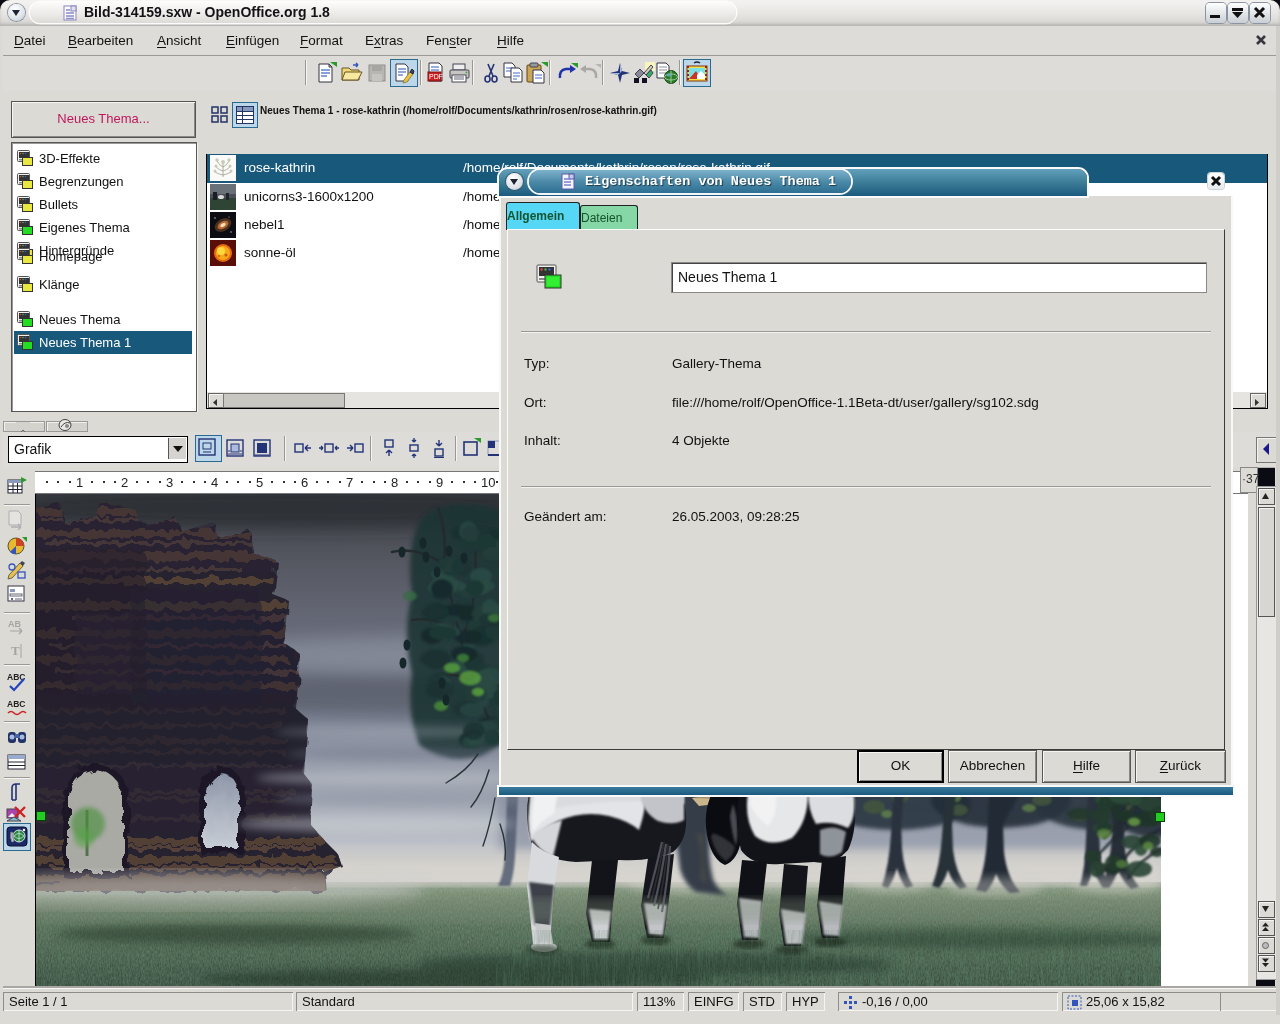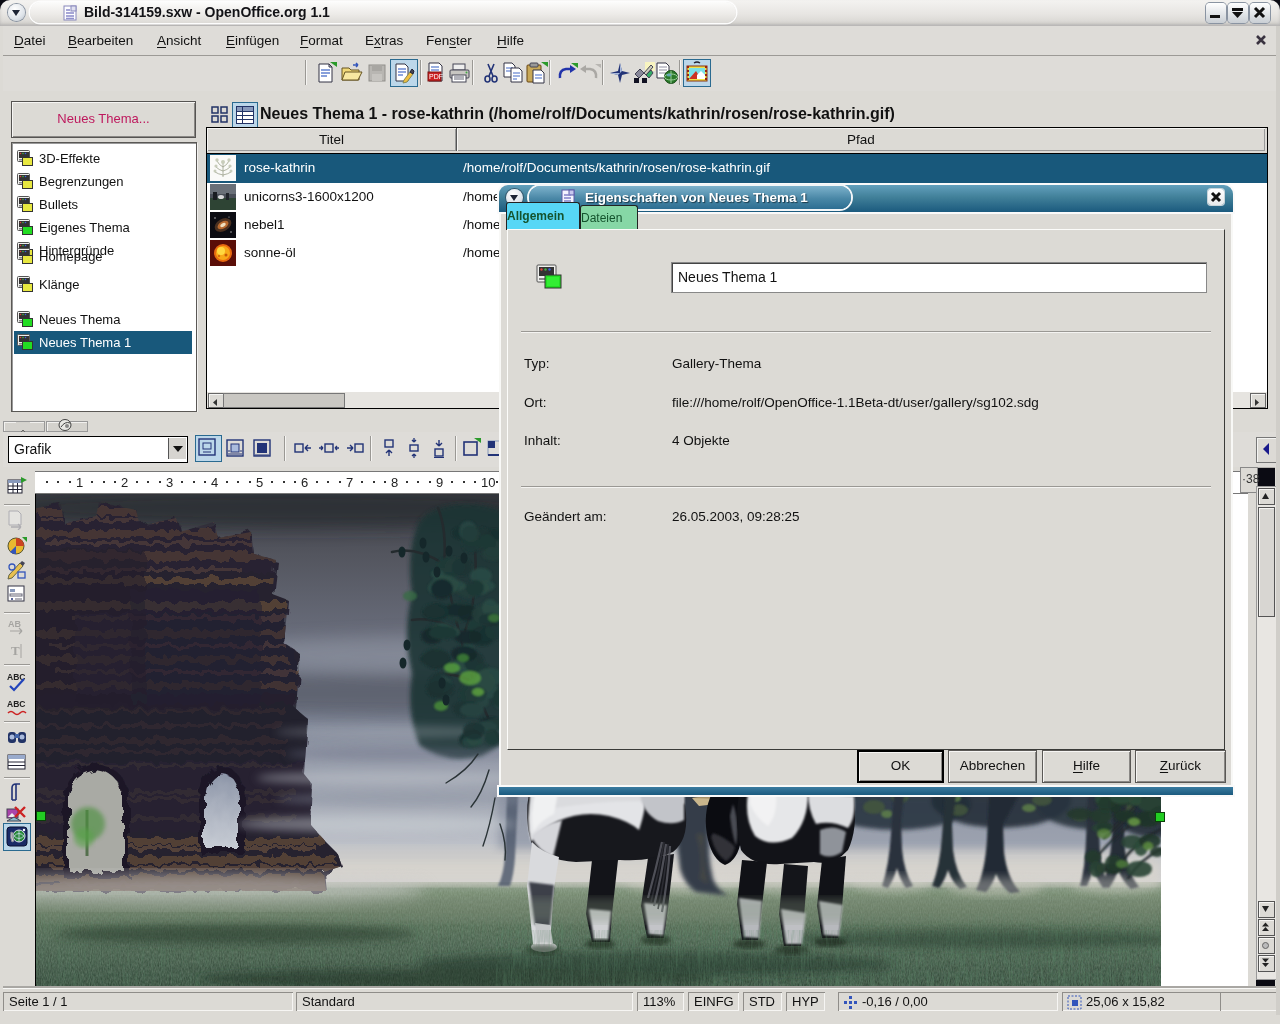--- a/index.html
+++ b/index.html
@@ -29,21 +29,21 @@
 
 #gallery{left:0;top:91px;width:1280px;height:321px;background:#dcdad5;}
 #nthema{left:11px;top:10px;width:183px;height:35px;background:#dcdad5;border:1px solid #565452;box-shadow:inset 1px 1px 0 #f6f5f3,inset -1px -1px 0 #8a8885;font-size:13px;text-align:center;line-height:33px;color:#be185d;}
 #glist{left:11px;top:51px;width:184px;height:268px;background:#fff;border:1px solid #5a5855;box-shadow:inset 1px 1px 0 #999,1px 1px 0 #f2f1ef;}
 .glitem{position:absolute;left:2px;height:23px;width:178px;font-size:13px;color:#111;line-height:23px;}
 .glitem .ic{position:absolute;left:3px;top:3px;}
 .glitem .tx{position:absolute;left:25px;top:0;}
 .glsel{background:#18587b;color:#fff;}
 
 .viewbtn{top:12px;width:24px;height:24px;}
-#gtitle{left:260px;top:14px;font-size:16px;font-weight:bold;color:#111;}
+#gtitle{left:260px;top:14px;font-size:10px;font-weight:bold;color:#111;}
 #ghead{left:206px;top:36px;width:1060px;height:25px;background:#dcdad5;border:1px solid #000;font-size:13.5px;}
 #grows{left:206px;top:63px;width:1060px;height:238px;background:#fff;border-left:1px solid #000;border-right:1px solid #000;}
 .grow{position:absolute;left:0;width:1060px;height:28px;font-size:13.5px;color:#111;}
 .grow .th{position:absolute;left:3px;top:1px;width:26px;height:26px;}
 .grow .ti{position:absolute;left:37px;top:6px;}
 .grow .pa{position:absolute;left:256px;top:6px;}
 #ghscroll{left:206px;top:301px;width:1060px;height:16px;background:#e6e4e0;border:1px solid #000;border-top:none;}
 
 #splitter{left:0;top:412px;width:1280px;height:20px;background:#dcdad5;}
 
@@ -69,21 +69,21 @@
 
 #statusrow{left:0;top:988px;width:1280px;height:27px;background:#dcdad5;border-top:1px solid #f8f8f6;box-shadow:0 -2px 0 #a9a7a3;}
 .sfield{position:absolute;top:3px;height:19px;background:#dcdad5;box-shadow:inset 1px 1px 0 #8f8d89,inset -1px -1px 0 #f6f5f3;font-size:13px;color:#111;}
 .sfield .t{position:absolute;left:6px;top:2px;white-space:nowrap;}
 #botedge{left:0;top:1015px;width:1280px;height:9px;background:#dcdad5;}
 
 #ledge{left:0;top:26px;width:3px;height:989px;background:#dcdad5;}
 #redge{left:1276px;top:26px;width:4px;height:989px;background:#d0cec9;}
 
 #dialog{left:499px;top:169px;width:734px;height:626px;}
-#dlgtitle{left:0;top:16px;width:734px;height:27px;background:linear-gradient(#62a0bd,#418099 45%,#1b5a7e);border-radius:9px 9px 0 0;box-shadow:0 0 0 2px #fafafa;}
+#dlgtitle{left:0;top:0;width:588px;height:27px;background:linear-gradient(#62a0bd,#418099 45%,#1b5a7e);border-radius:9px 9px 0 0;box-shadow:0 0 0 2px #fafafa;font-family:Liberation Mono, monospace;}
 #dlgpill{left:30px;top:1px;width:322px;height:23px;border-radius:12px;background:linear-gradient(#7db2cc,#4987a6 55%,#2d6e92);box-shadow:0 0 0 2px #f2f6f8;}
 #dlgcirc{left:7px;top:4px;width:17px;height:17px;border-radius:50%;background:radial-gradient(circle at 40% 30%,#ffffff,#dfe4ea 60%,#b9c2cc);box-shadow:0 0 0 1px #35576b;}
 #dlgcirc:after{content:"";position:absolute;left:4px;top:6px;border-left:4.5px solid transparent;border-right:4.5px solid transparent;border-top:6px solid #1d2434;}
 #dlgtext{left:86px;top:5px;font-size:13.5px;font-weight:bold;color:#fff;text-shadow:1px 1px 1px #1a3a4a;}
 #dlgx{left:709px;top:4px;width:16px;height:16px;border-radius:3px;background:linear-gradient(#ffffff,#e8eaec);box-shadow:0 0 0 1px #c8d4da;}
 #dlgbody{left:0;top:27px;width:730px;height:591px;background:#dcdad5;border-left:2px solid #f8f8f6;border-right:2px solid #f8f8f6;}
 #dlgbot{left:0;top:618px;width:734px;height:8px;background:linear-gradient(#3a7ba0,#1b5a7e);box-shadow:0 0 0 2px #fafafa;}
 .tab{position:absolute;font-size:12px;color:#14532d;border:1px solid #222;border-bottom:none;text-align:left;}
 #contentframe{left:8px;top:60px;width:716px;height:519px;border-top:1px solid #fcfcfa;border-left:1px solid #fcfcfa;border-right:1px solid #3a3a38;border-bottom:1px solid #3a3a38;}
 #dinput{left:172px;top:93px;width:534px;height:29px;background:#fff;border:1px solid #888;box-shadow:inset 1px 1px 0 #444;}
@@ -102,21 +102,21 @@
     <svg class="abs" style="left:63px;top:5px" width="15" height="16">
         <rect x="1" y="1" width="12" height="14" fill="#fdfdff" stroke="#8888bb"></rect>
         <rect x="8" y="1" width="5" height="5" fill="#e0e0f0" stroke="#8888bb"></rect>
         <g stroke="#9090cc" stroke-width="1.6">
           <line x1="3" y1="5" x2="7" y2="5"></line>
           <line x1="3" y1="8" x2="11" y2="8"></line>
           <line x1="3" y1="11" x2="11" y2="11"></line>
           <line x1="3" y1="13.5" x2="11" y2="13.5"></line>
         </g>
       </svg>
-    <div class="abs titletext">Bild-314159.sxw - OpenOffice.org 1.1</div>
+    <div class="abs titletext">Bild-314159.sxw - OpenOffice.org 1.8</div>
     <div class="abs winbtn" style="left:1206px">
         <svg width="14" height="14">
           <rect x="1" y="9" width="10" height="3" fill="#111"></rect>
         </svg>
       </div>
     <div class="abs winbtn" style="left:1228px">
         <svg width="14" height="14">
           <rect x="1" y="2" width="11" height="3" fill="#111"></rect>
           <path d="M1,6 L12,6 L6.5,12 Z" fill="#111"></path>
         </svg>
@@ -440,24 +440,20 @@
           <rect x="3" y="3" width="16" height="4" fill="#8899bb"></rect>
           <g stroke="#223366" stroke-width="1">
             <line x1="3" y1="7.5" x2="19" y2="7.5"></line>
             <line x1="3" y1="11.5" x2="19" y2="11.5"></line>
             <line x1="3" y1="15.5" x2="19" y2="15.5"></line>
             <line x1="8.5" y1="3" x2="8.5" y2="19"></line>
           </g>
         </svg>
       </div>
     <div class="abs" id="gtitle">Neues Thema 1 - rose-kathrin (/home/rolf/Documents/kathrin/rosen/rose-kathrin.gif)</div>
-    <div class="abs" id="ghead">
-        <div style="position:absolute;left:0;top:0;width:249px;height:23px;background:#dcdad5;border-right:1px solid #555;box-shadow:inset 1px 1px 0 #f6f5f3,inset -1px -1px 0 #999;text-align:center;font-size:13.5px;line-height:23px;color:#111">Titel</div>
-        <div style="position:absolute;left:250px;top:0;width:808px;height:23px;background:#dcdad5;box-shadow:inset 1px 1px 0 #f6f5f3,inset -1px -1px 0 #999;text-align:center;font-size:13.5px;line-height:23px;color:#111">Pfad</div>
-      </div>
     <div class="abs" id="grows">
         <div class="grow" style="top:0;background:#18587b;color:#fff;height:29px">
           <svg class="th" width="26" height="26">
             <rect width="26" height="26" fill="#fafaf8"></rect>
             <g stroke="#9aa08a" stroke-width="0.8" fill="none">
               <path d="M13,22 L13,8 M13,12 Q9,10 7,6 M13,12 Q17,10 19,6 M13,16 Q9,15 6,12 M13,16 Q17,15 20,12 M13,20 Q8,19 5,17 M13,20 Q18,19 21,17"></path>
             </g>
             <g fill="#c8cdbb">
               <circle cx="13" cy="7" r="2"></circle>
               <circle cx="7" cy="5" r="1.7"></circle>
@@ -1160,21 +1156,21 @@
     <rect x="0" y="404" width="1125" height="24" fill="#7f8f7b" opacity="0.35" filter="url(#blur4)"></rect>
   </svg>
 
   <div style="position:absolute;left:0px;top:317px;width:8px;height:8px;background:#22cc22;border:1px solid #0a400a"></div>
   <div style="position:absolute;left:1119px;top:318px;width:8px;height:8px;background:#22cc22;border:1px solid #0a400a"></div>
   </div>
 
   <div class="abs" style="left:1248px;top:467px;width:8px;height:521px;background:#dcdad5"></div>
     <div class="abs" style="left:1275px;top:467px;width:5px;height:521px;background:#dcdad5"></div>
     <div class="abs" id="r27">
-      <span style="position:absolute;left:1px;top:4px">·38</span>
+      <span style="position:absolute;left:1px;top:4px">·37</span>
     </div>
   <div class="abs" id="vscroll">
       <div class="sbtn" style="top:1px"><svg width="13" height="13">
           <path d="M6.5,3 L10,9 L3,9 Z" fill="#222"></path>
         </svg></div>
 <div style="position:absolute;left:1px;top:20px;width:15px;height:108px;background:#d8d6d2;border:1px solid #555;box-shadow:inset 1px 1px 0 #f4f3f1"></div>
 <div class="sbtn" style="top:414px"><svg width="13" height="13">
           <path d="M6.5,9 L10,3 L3,3 Z" fill="#222"></path>
         </svg></div>
 <div class="sbtn" style="top:432px"><svg width="13" height="13">

